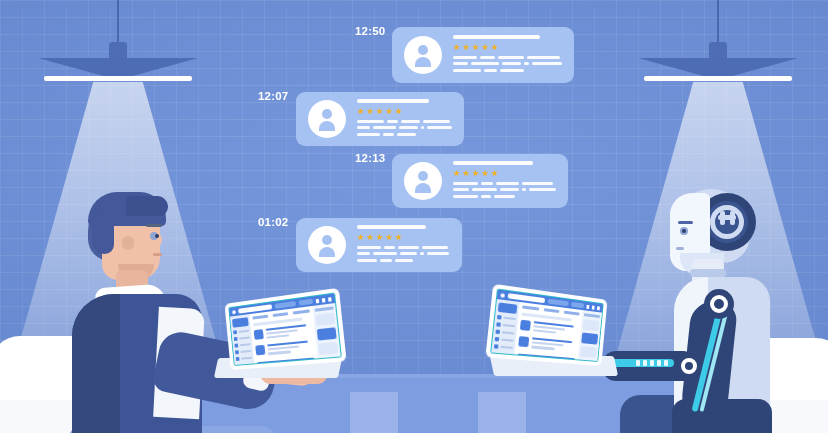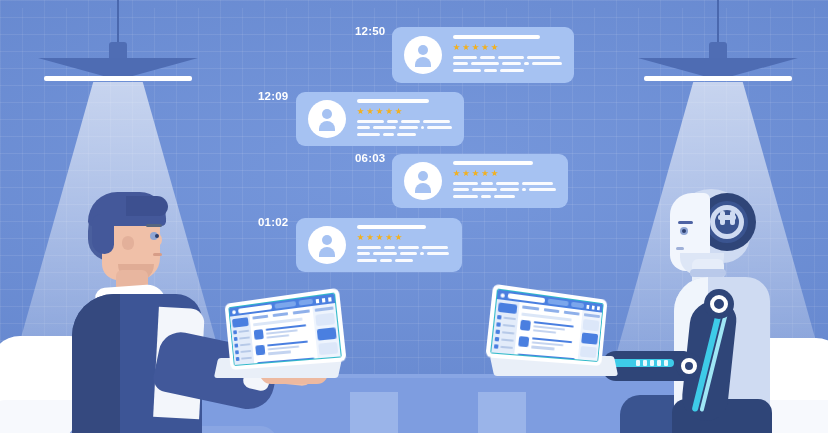--- a/index.html
+++ b/index.html
@@ -482,21 +482,21 @@
           <i style="width:28%"></i>
       </div>
       <div class="body-line seg">
         <i style="width:26%"></i>
           <i style="width:12%"></i>
           <i style="width:22%"></i>
       </div>
     </div>
   </div>
 
-  <div class="time" style="left:258px;top:90px;">12:09</div>
+  <div class="time" style="left:258px;top:90px;">12:07</div>
   <div class="msg" style="left:296px;top:92px;width:168px;height:54px;">
     <div class="avatar">
       <div class="head"></div>
       <div class="body"></div>
     </div>
     <div class="lines">
       <div class="title-line" style="width:76%;"></div>
       <div class="stars">
         <span></span>
         <span></span>
@@ -518,21 +518,21 @@
           <i style="width:26%"></i>
       </div>
       <div class="body-line seg">
         <i style="width:24%"></i>
           <i style="width:12%"></i>
           <i style="width:20%"></i>
       </div>
     </div>
   </div>
 
-  <div class="time" style="left:355px;top:152px;">06:03</div>
+  <div class="time" style="left:355px;top:152px;">12:13</div>
   <div class="msg" style="left:392px;top:154px;width:176px;height:54px;">
     <div class="avatar">
       <div class="head"></div>
       <div class="body"></div>
     </div>
     <div class="lines">
       <div class="title-line" style="width:78%;"></div>
       <div class="stars">
         <span></span>
         <span></span>

